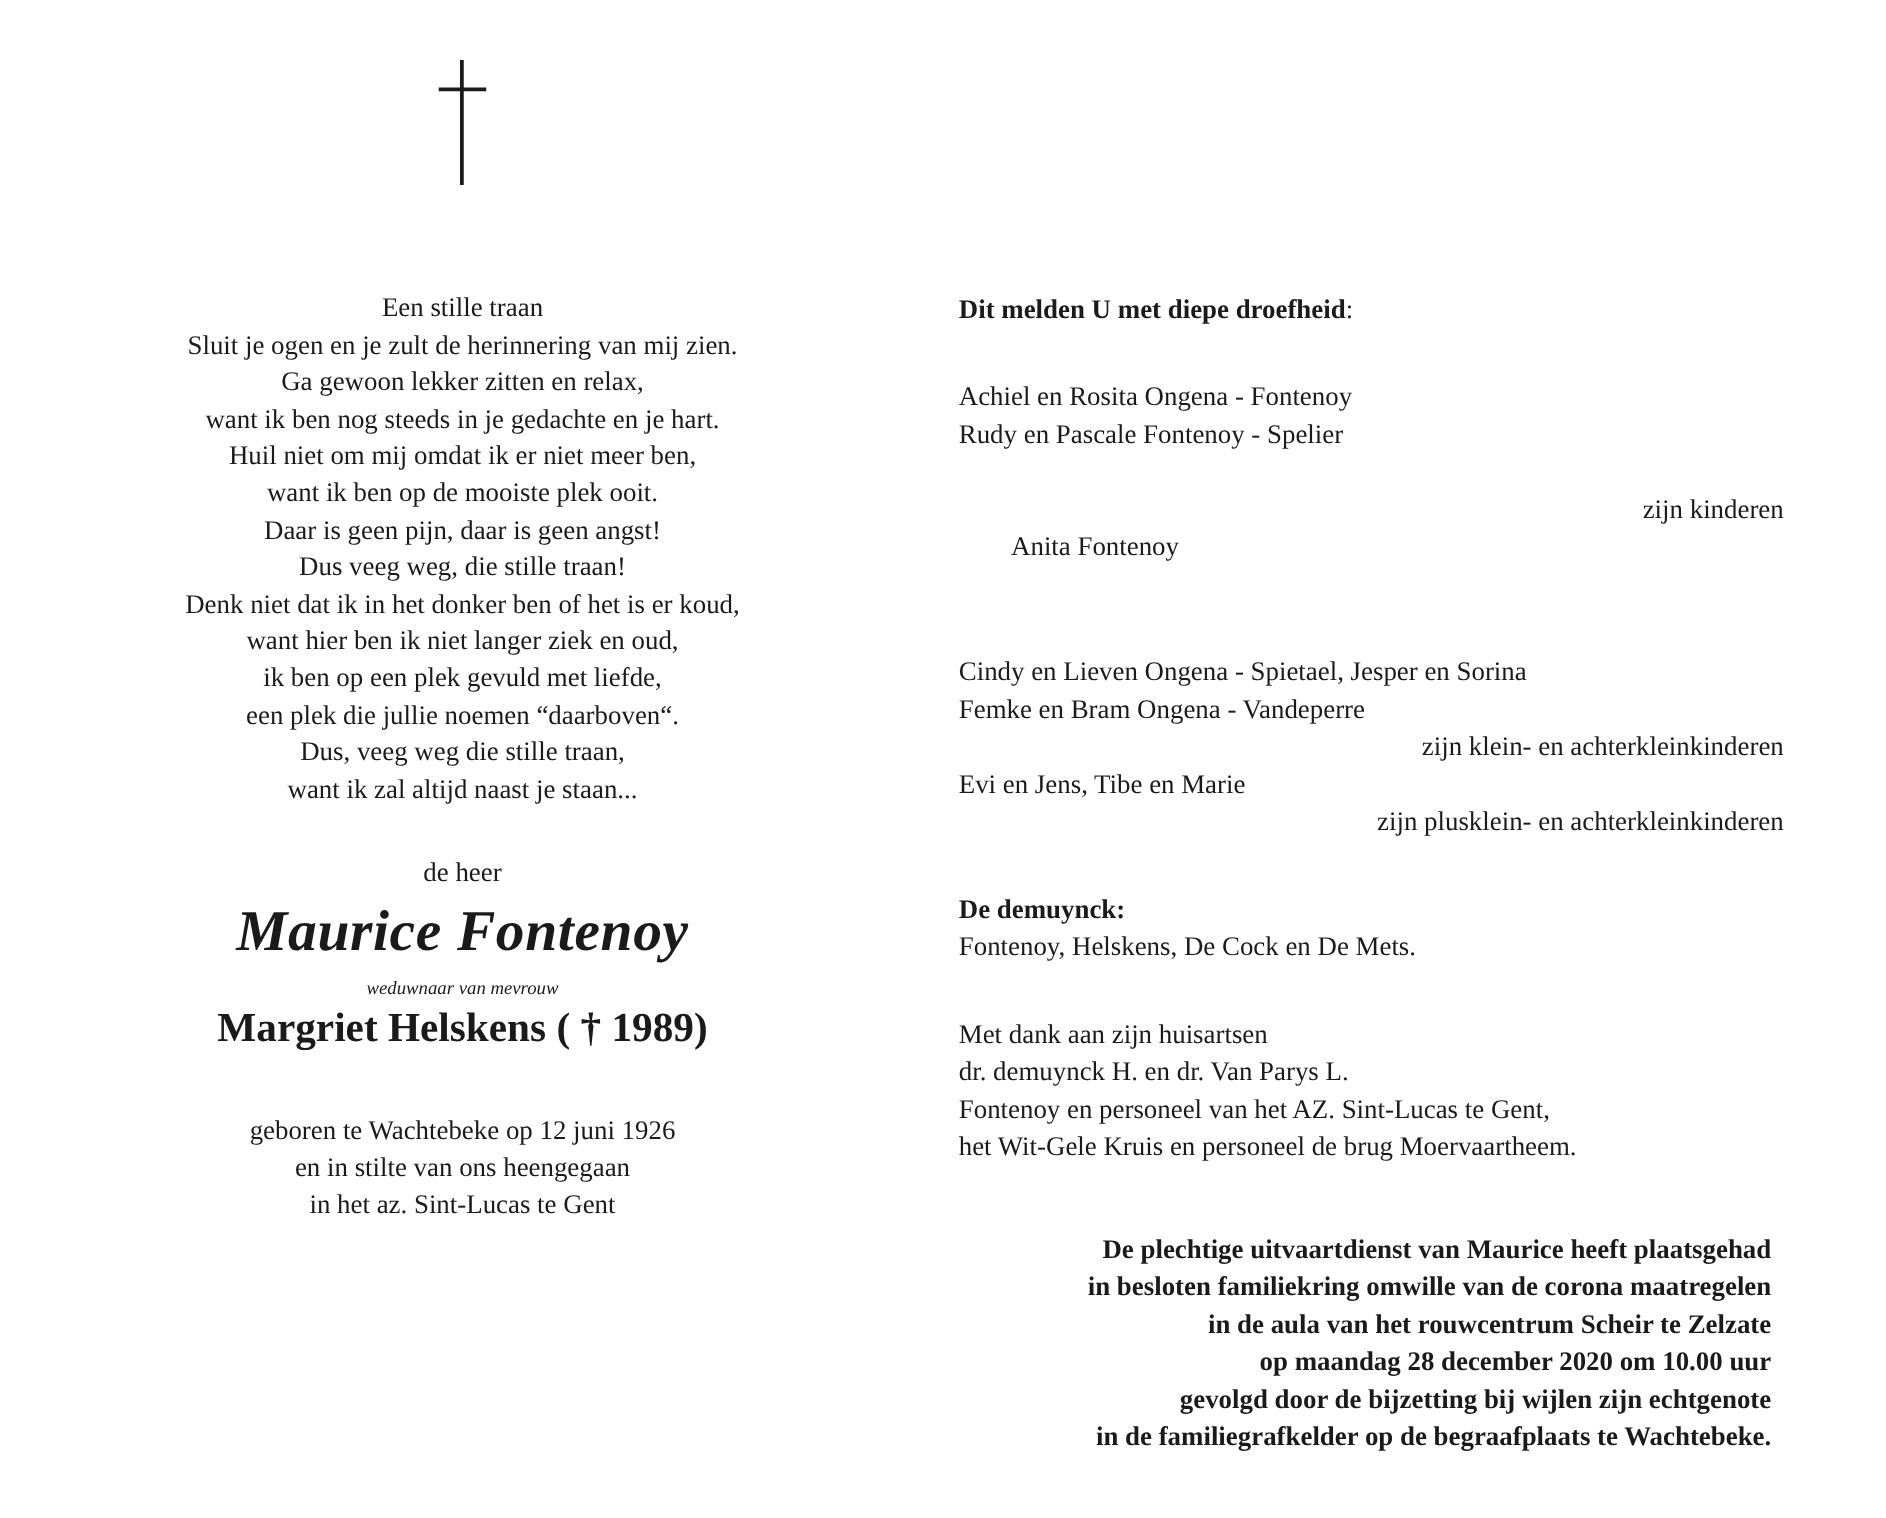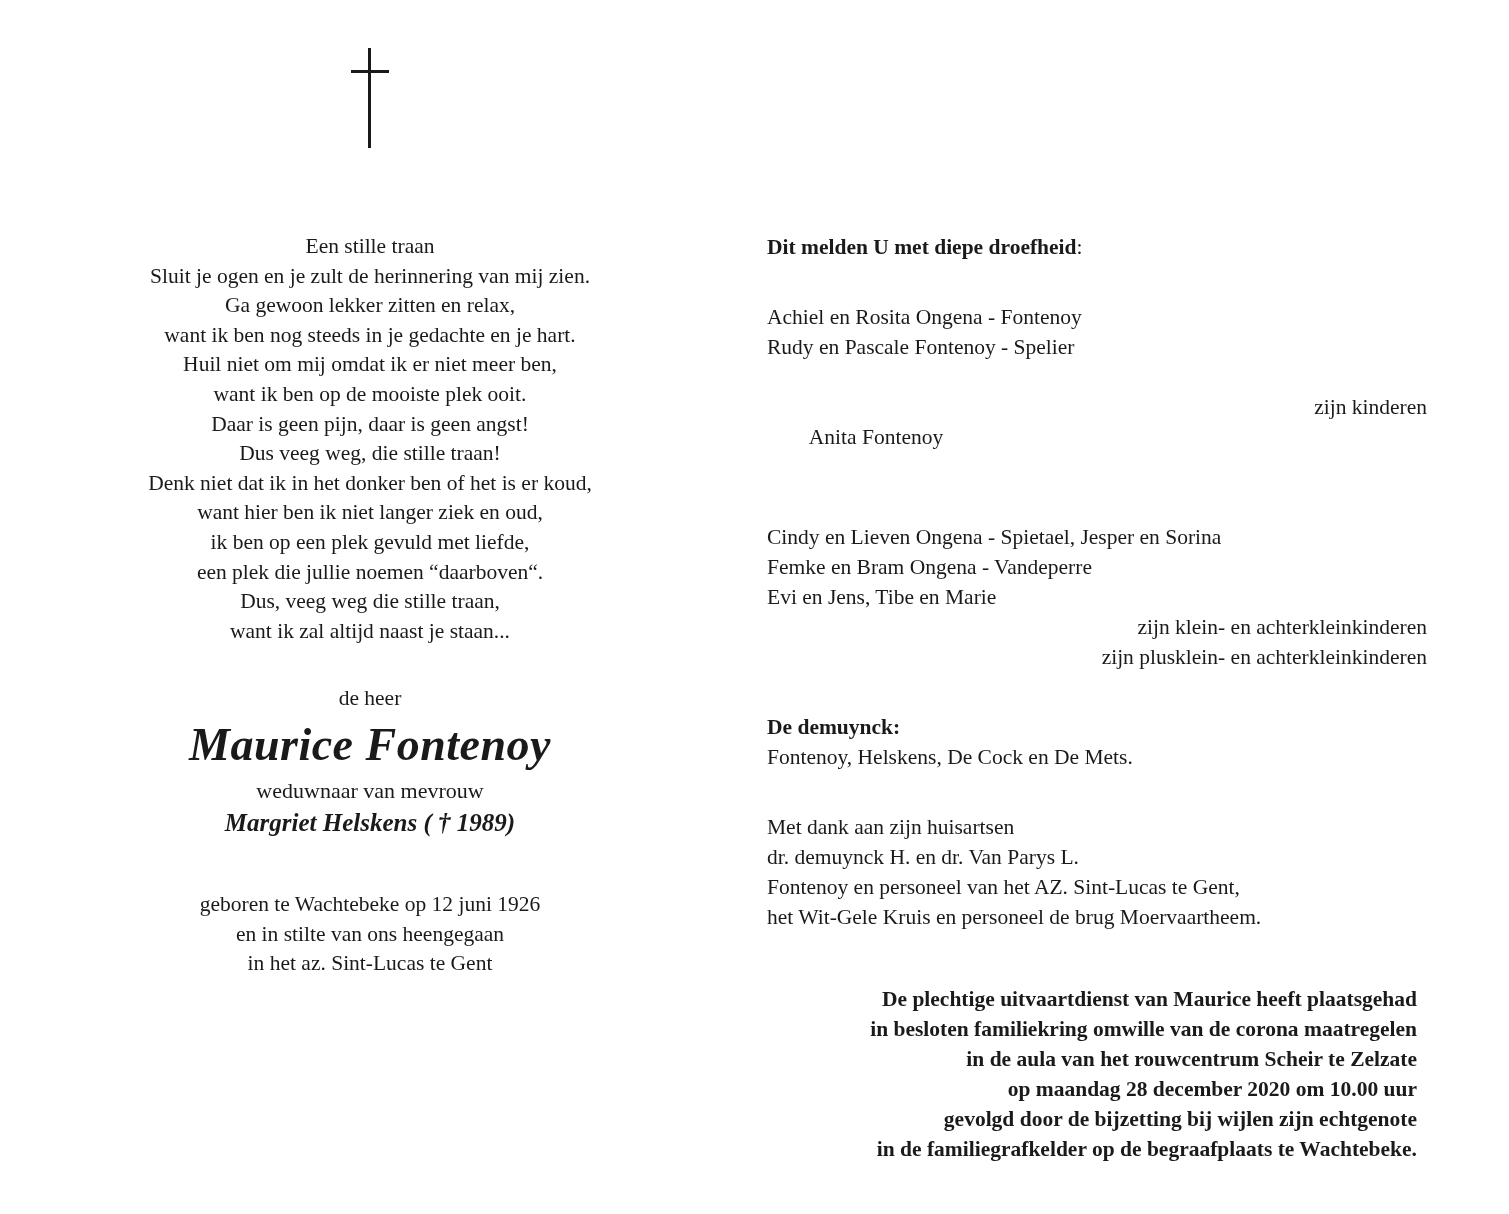--- a/index.html
+++ b/index.html
@@ -73,26 +73,26 @@
   }
   .name {
     font-size: 46px;
     font-style: italic;
     font-weight: bold;
     line-height: 62px;
     letter-spacing: 0.5px;
     margin-top: 2px;
   }
   .widower {
-    font-size: 22px;
-    line-height: 30px;
+    font-size: 15px;
+    line-height: 30px;
+    font-style: italic;
   }
   .spouse {
-    font-size: 25px;
-    font-style: italic;
+    font-size: 33px;
     font-weight: bold;
     line-height: 34px;
   }
   .birth-block {
     margin-top: 50px;
     font-size: 21.5px;
     line-height: 29.5px;
   }
   .birth-block div { white-space: pre; }
 
@@ -179,22 +179,22 @@
       <div class="r-line">Rudy en Pascale Fontenoy - Spelier</div>
       <div class="r-line clearfix">
         <span class="r-inline-right">zijn kinderen</span>
         <span>Anita Fontenoy</span>
       </div>
     </div>
 
     <div class="r-para">
       <div class="r-line">Cindy en Lieven Ongena - Spietael, Jesper en Sorina</div>
       <div class="r-line">Femke en Bram Ongena - Vandeperre</div>
+      <div class="r-line r-right">zijn klein- en achterkleinkinderen</div>
       <div class="r-line">Evi en Jens, Tibe en Marie</div>
-      <div class="r-line r-right">zijn klein- en achterkleinkinderen</div>
       <div class="r-line r-right">zijn plusklein- en achterkleinkinderen</div>
     </div>
 
     <div class="r-para">
       <div class="r-line r-bold">De demuynck:</div>
       <div class="r-line">Fontenoy, Helskens, De Cock en De Mets.</div>
     </div>
 
     <div class="r-para">
       <div class="r-line">Met dank aan zijn huisartsen</div>

